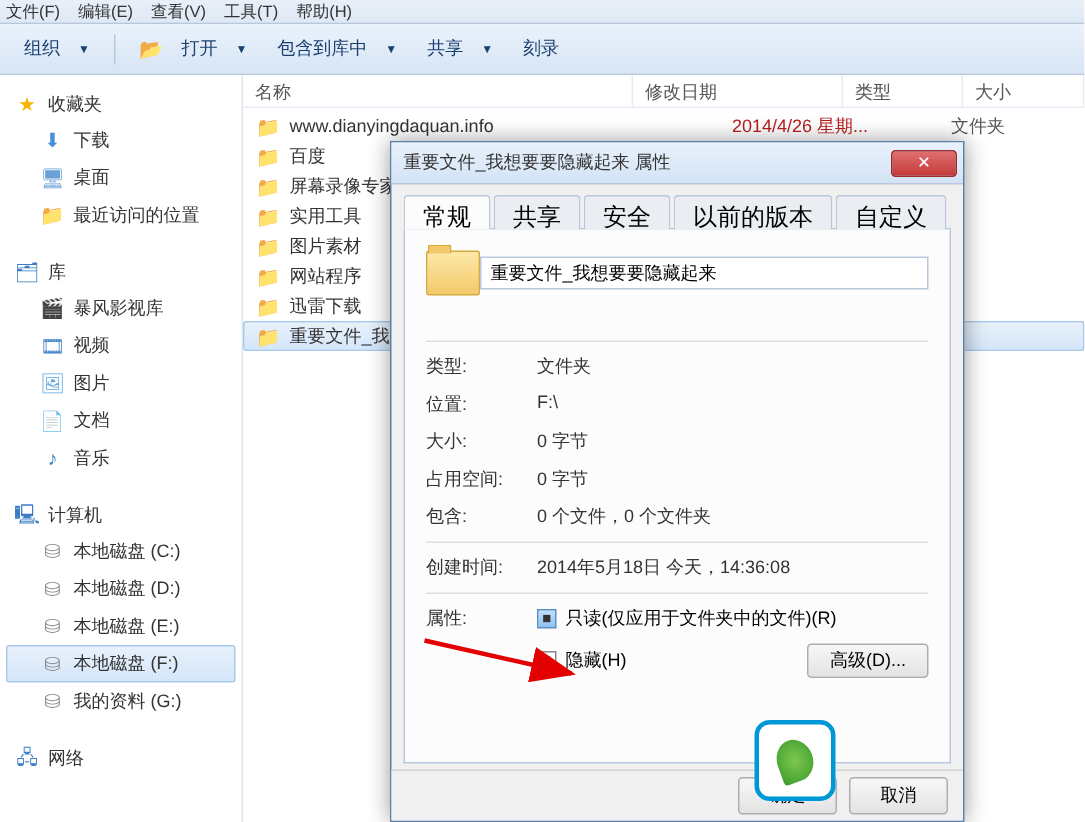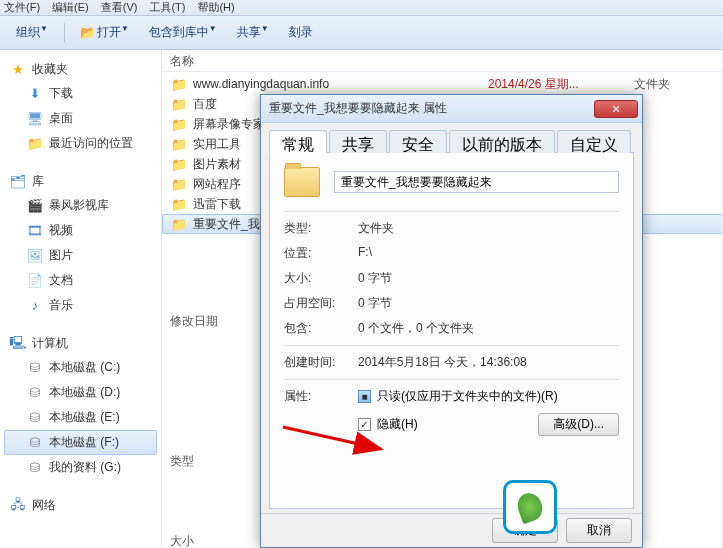--- a/index.html
+++ b/index.html
@@ -4,21 +4,21 @@
 <style>
 * { box-sizing: border-box; margin: 0; padding: 0; font-family: "Microsoft YaHei", SimSun, sans-serif; }
 body { width: 723px; height: 548px; background: #fff; overflow: hidden; position: relative; font-size: 12px; }
 
 
 .menubar { height: 16px; background: linear-gradient(#e8eff8,#dfe9f5); border-bottom: 1px solid #b8c7db; padding: 0 4px; font-size: 11px; color: #333; display: flex; gap: 12px; }
 .menubar span { display: inline-block; }
 
 
 .toolbar { height: 34px; background: linear-gradient(#eaf2fb, #d7e5f5); border-bottom: 1px solid #b8c7db; display: flex; align-items: center; padding: 0 8px; gap: 4px; color: #1a3e6f; }
-.tb-btn { display: flex; gap: 0; padding: 3px 8px; border-radius: 3px; cursor: pointer; }
+.tb-btn { display: flex; align-items: center; gap: 12px; padding: 3px 8px; border-radius: 3px; cursor: pointer; }
 .tb-sep { width: 1px; height: 20px; background: #b8c7db; margin: 0 4px; }
 .dd-arrow { font-size: 8px; color: #1a3e6f; }
 
 
 .main { display: flex; height: 498px; }
 
 
 .sidebar { width: 162px; background: #fff; border-right: 1px solid #e0e6ef; padding: 8px 4px; overflow: hidden; }
 .sb-group { margin-bottom: 14px; }
 .sb-head { display: flex; align-items: center; gap: 6px; padding: 3px 6px; font-size: 12px; color: #333; cursor: pointer; }
@@ -34,21 +34,21 @@
 .ico-vid { color: #3b7dc4; }
 .ico-pic { color: #5fa8e0; }
 .ico-doc { color: #999; }
 .ico-music { color: #3b7dc4; }
 .ico-comp { color: #3b7dc4; }
 .ico-drive { color: #888; }
 .ico-net { color: #3b7dc4; }
 
 
 .filepane { flex: 1; background: #fff; position: relative; }
-.fp-header { display: flex; height: 22px; border-bottom: 1px solid #e6ecf3; font-size: 12px; color: #555; flex-direction: column; }
+.fp-header { display: flex; height: 22px; border-bottom: 1px solid #e6ecf3; font-size: 12px; color: #555; }
 .fp-col { padding: 3px 8px; border-right: 1px solid #e6ecf3; }
 .fp-col.name { flex: 0 0 260px; }
 .fp-col.date { flex: 0 0 140px; }
 .fp-col.type { flex: 0 0 80px; }
 .fp-col.size { flex: 1; }
 .fp-rows { padding-top: 2px; }
 .fp-row { display: flex; align-items: center; height: 20px; padding: 0 8px; gap: 6px; font-size: 12px; color: #333; border: 1px solid transparent; border-radius: 2px; cursor: pointer; }
 .fp-row.selected { background: linear-gradient(#e8f1fb,#d4e6fa); border: 1px solid #a8c8ec; }
 .fp-row .cell-date { margin-left: auto; width: 140px; color: #b91c1c; }
 .fp-row .cell-type { width: 80px; color: #555; }
@@ -56,21 +56,21 @@
 
 .dialog { position: absolute; left: 260px; top: 94px; width: 383px; height: 454px; background: #f0f0f0; border: 1px solid #5a7fa8; box-shadow: 0 0 14px rgba(0,0,0,0.4); z-index: 10; }
 .dlg-titlebar { height: 28px; background: linear-gradient(#e9f1fb,#d3e3f5); display: flex; align-items: center; padding: 0 4px 0 8px; font-size: 12px; color: #333; border-bottom: 1px solid #b8c7db; }
 .dlg-title { flex: 1; }
 .dlg-close { width: 44px; height: 18px; background: linear-gradient(#e07070,#c43a3a); border: 1px solid #9a2a2a; border-radius: 3px; color: #fff; font-size: 11px; text-align: center; line-height: 16px; cursor: pointer; }
 .dlg-body { padding: 6px 8px; height: 390px; position: relative; }
 .tabs { display: flex; border-bottom: 1px solid #b8c7db; height: 24px; }
 .tab { padding: 4px 12px; font-size: 16px; background: #eaeef3; border: 1px solid #b8c7db; border-bottom: none; margin-right: 2px; border-radius: 3px 3px 0 0; cursor: pointer; position: relative; top: 1px; }
 .tab.active { background: #fcfcfc; border-bottom: 1px solid #fcfcfc; }
 .tab-content { background: #fcfcfc; border: 1px solid #b8c7db; border-top: none; padding: 14px 14px; height: 356px; font-size: 12px; }
-.prop-top { display: flex; align-items: center; gap: 14px; margin-bottom: 14px; }
+.prop-top { display: flex; align-items: center; margin-bottom: 30px; }
 .big-fld { width: 36px; height: 30px; background: linear-gradient(#fde9a8,#f3c96b); border: 1px solid #d6a93f; border-radius: 2px; position: relative; }
 .big-fld::before { content:""; position:absolute; top:-5px; left:0; width:14px; height:5px; background:#f3c96b; border:1px solid #d6a93f; border-bottom:none; border-radius:2px 2px 0 0; }
 .name-input { flex: 1; border: 1px solid #b8c7db; padding: 3px 6px; font-size: 12px; height: 22px; background: #fff; }
 hr.sep { border: none; border-top: 1px solid #dcdfe4; margin: 8px 0; }
 .prop-row { display: flex; margin-bottom: 8px; }
 .prop-label { width: 74px; color: #333; }
 .prop-value { flex: 1; color: #333; }
 .attr-row { display: flex; align-items: center; margin-bottom: 8px; }
 .attr-check { display: flex; align-items: center; gap: 6px; }
 .chk { width: 13px; height: 13px; border: 1px solid #888; background: #fff; display: inline-flex; align-items: center; justify-content: center; font-size: 10px; color: #333; cursor: pointer; }

